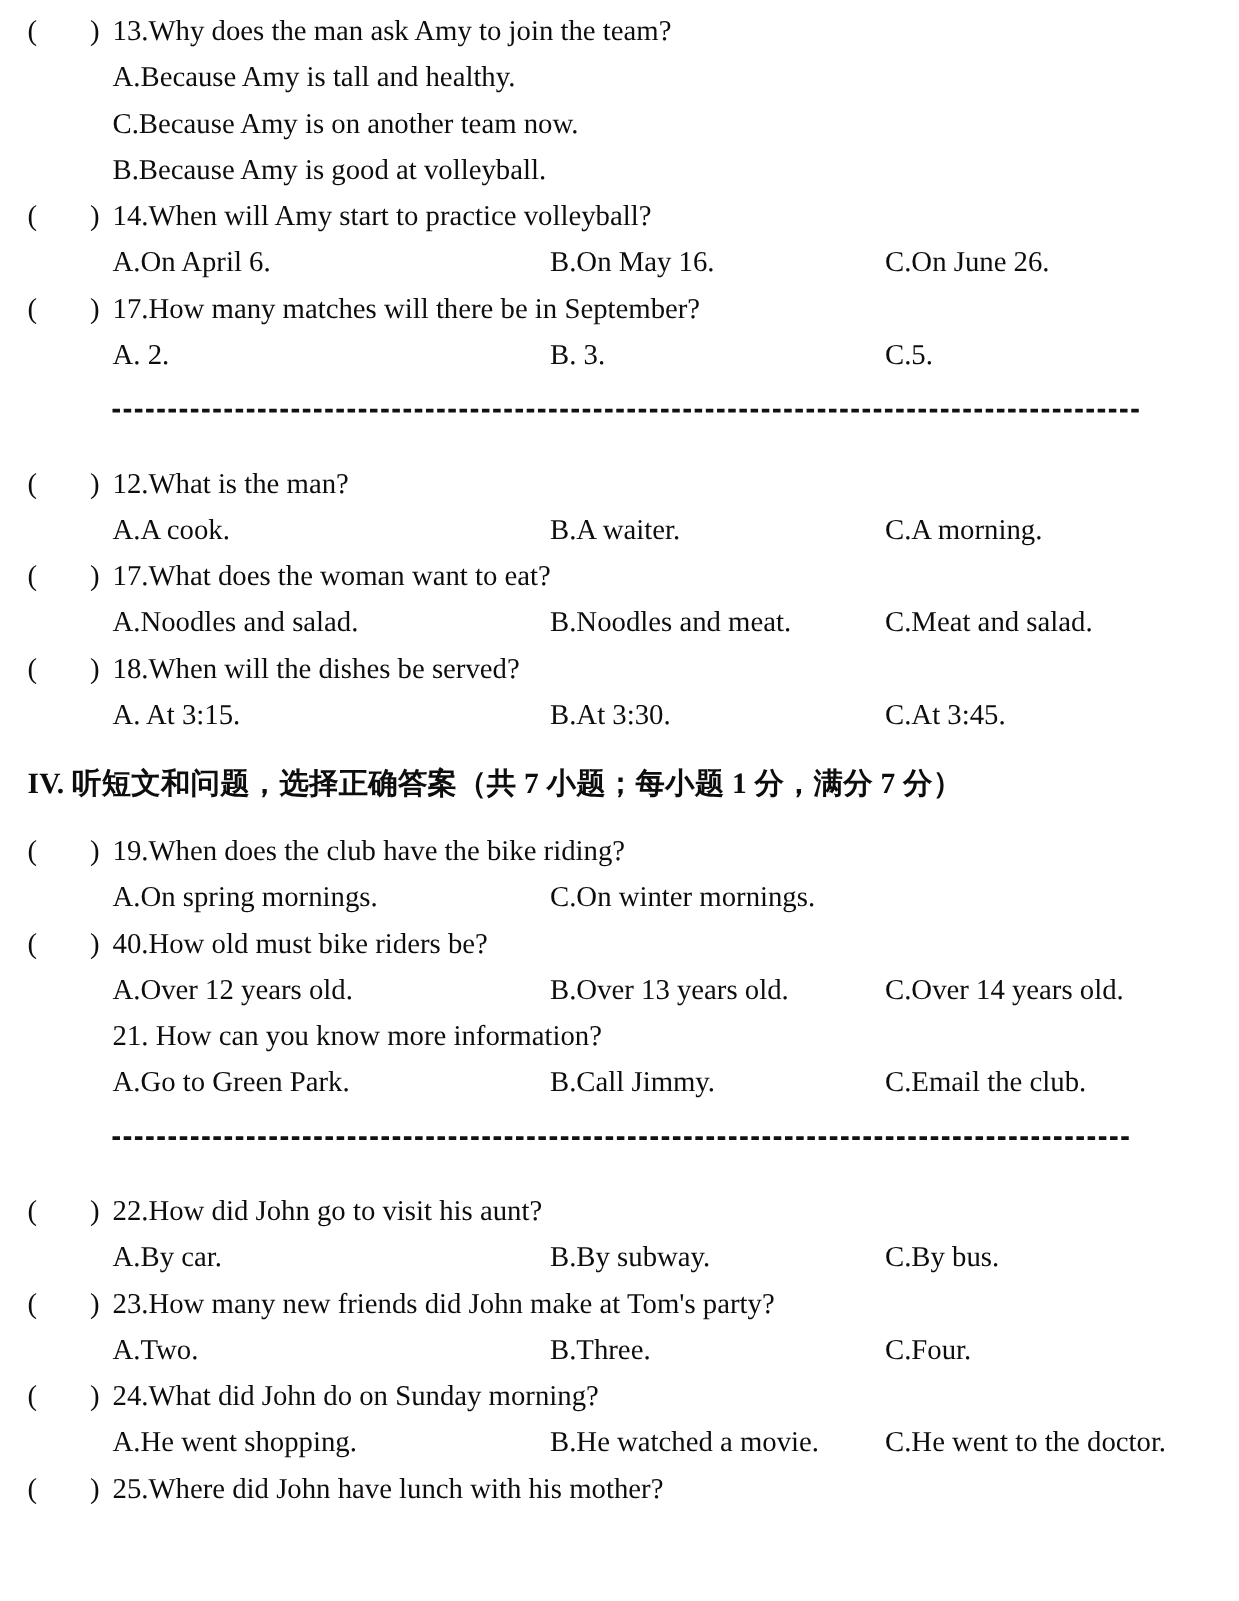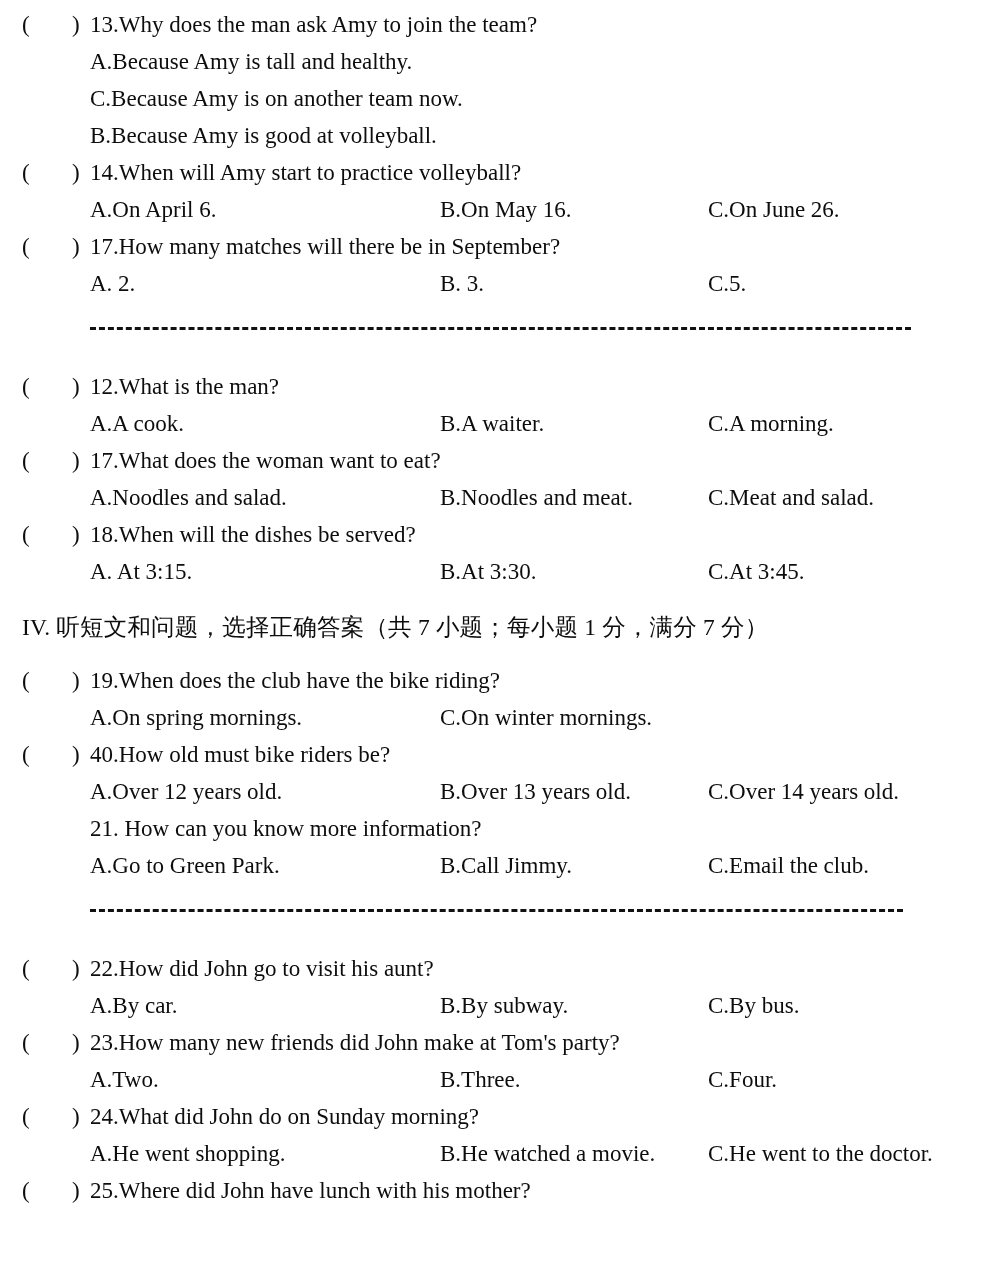--- a/index.html
+++ b/index.html
@@ -88,21 +88,21 @@
     top: 9px;
     border-top: 3px dashed #111;
   }
   .sep.sep2 .dash {
     right: 60px;
   }
 
   
   .section-heading {
     font-family: "Liberation Serif", serif;
-    font-weight: normal;
+    font-weight: bold;
     font-size: 23.5px;
     line-height: 38px;
     padding-left: 8px;
     margin: 18px 0 10px 0;
     letter-spacing: 0.2px;
   }
   .spacer-sm { height: 14px; }
   .spacer-xs { height: 6px; }
 </style>
 </head>

